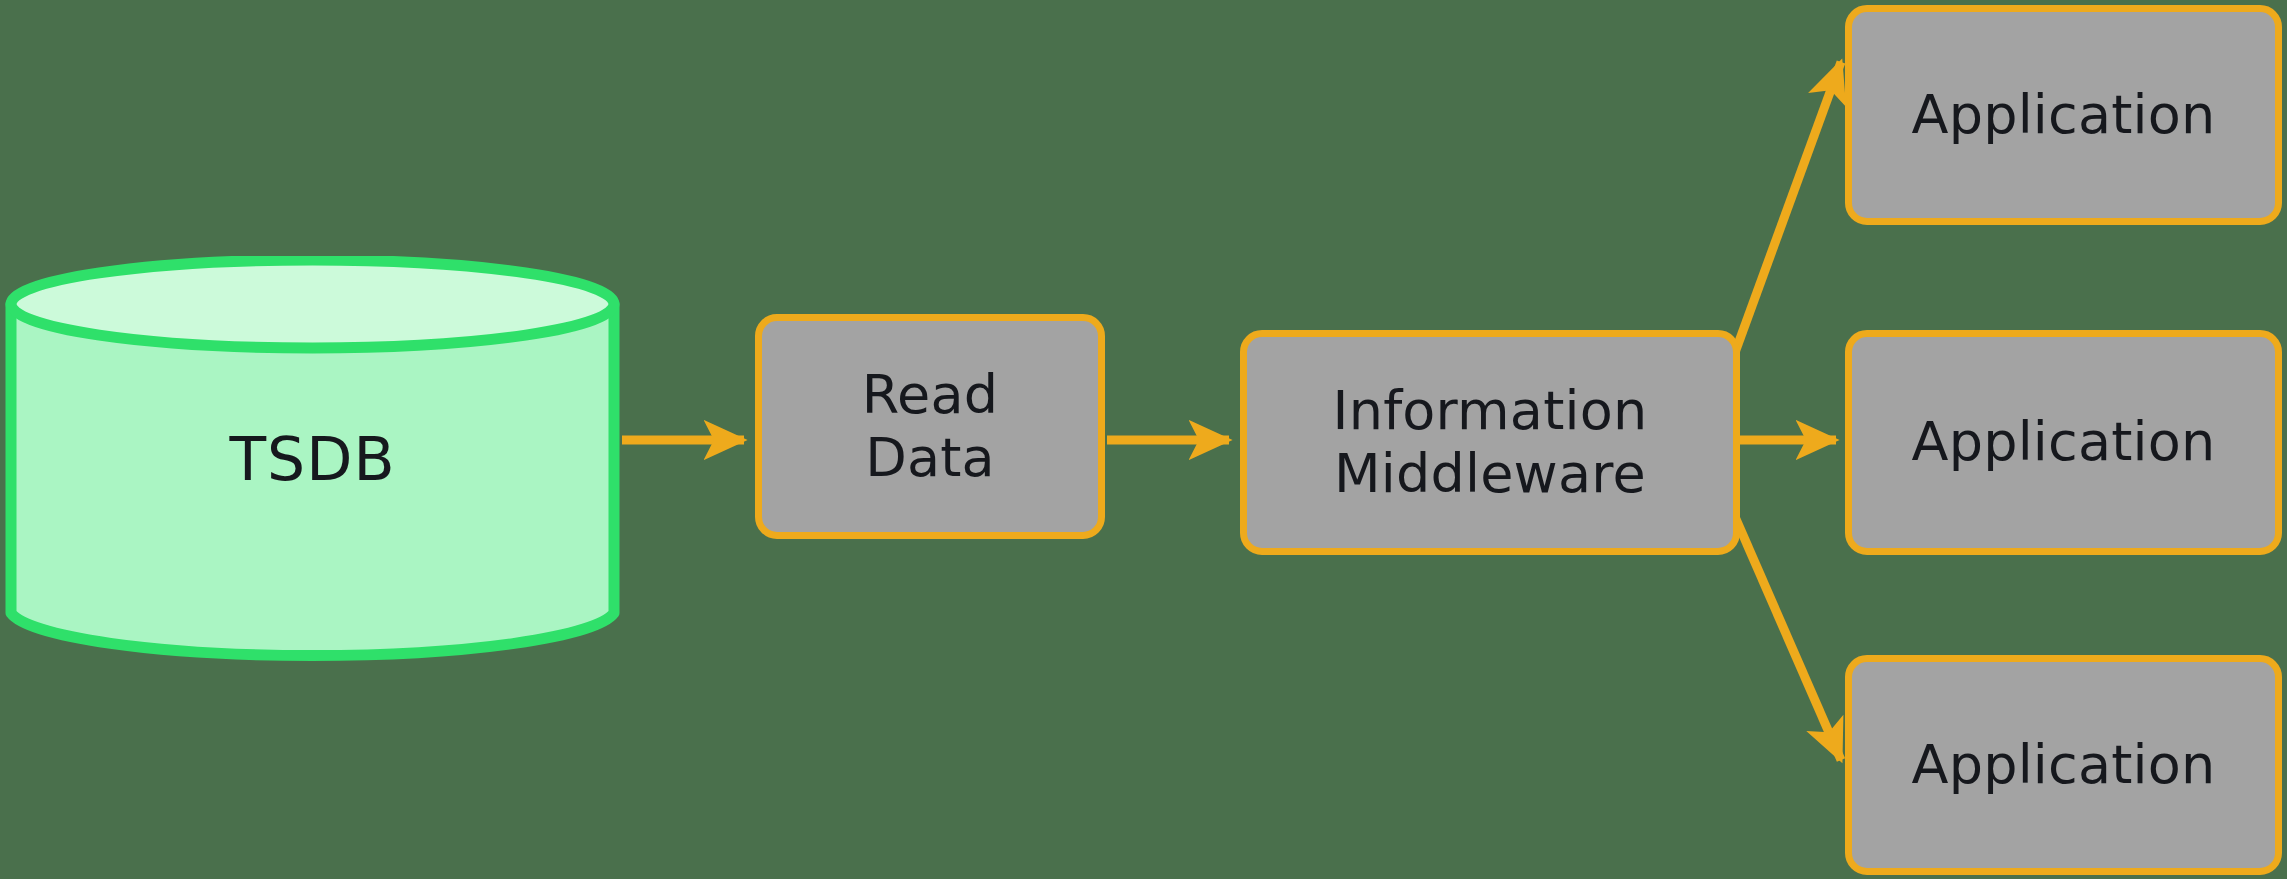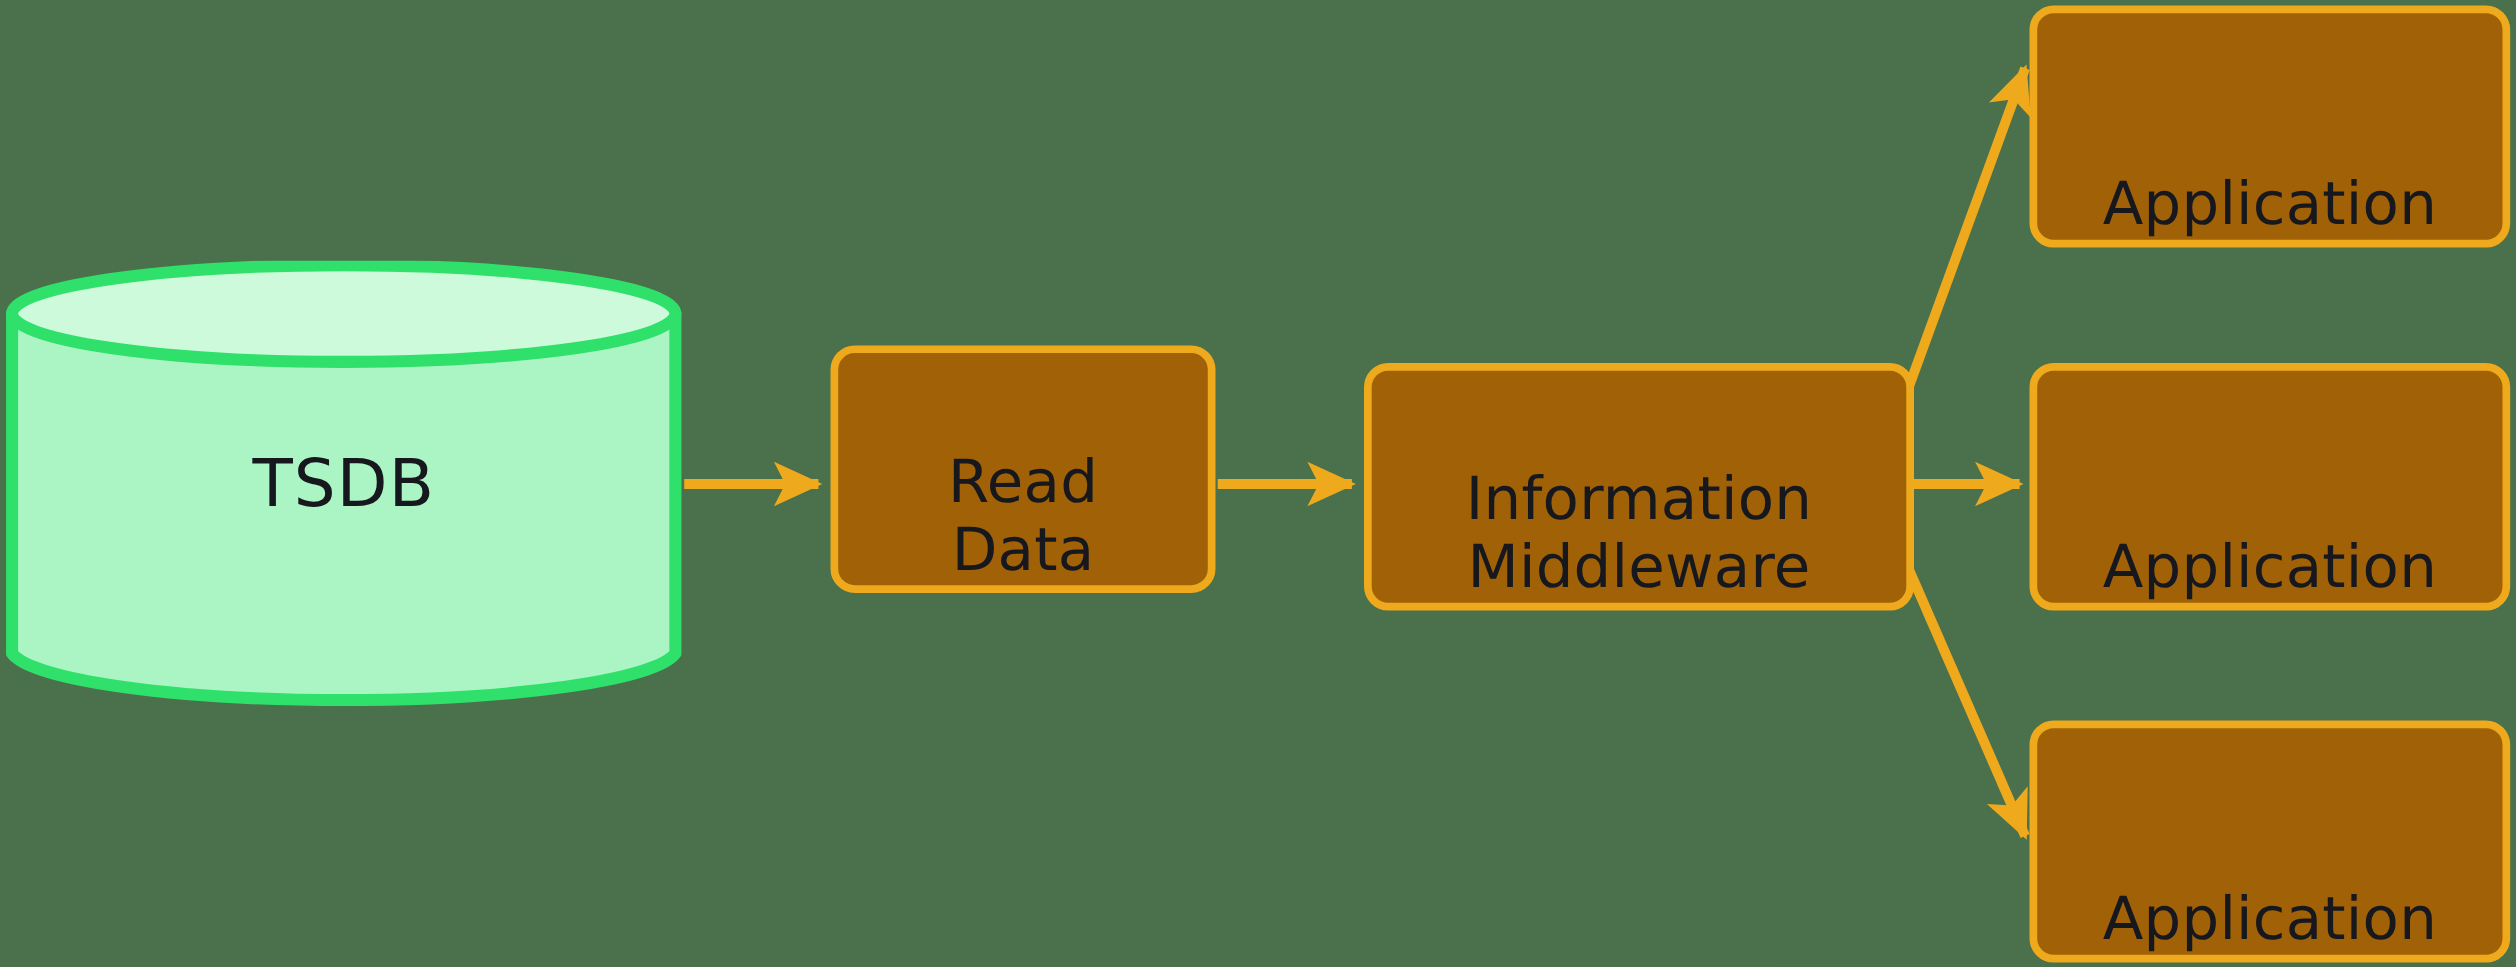--- a/index.html
+++ b/index.html
@@ -28,29 +28,28 @@
   }
   .node {
     position: absolute;
     box-sizing: border-box;
     display: flex;
     align-items: center;
     justify-content: center;
     text-align: center;
   }
   .proc-box {
-    background: #a16207;
+    background: #a3a3a3;
     border: 7px solid #eeaa1c;
     border-radius: 22px;
     color: #16181d;
     font-size: 54px;
     line-height: 1.16;
     letter-spacing: 0.2px;
     font-weight: 400;
-    align-items: flex-end;
   }
   .proc-box .label {
     display: block;
     padding: 0 14px;
     white-space: pre-line;
   }
   .cylinder {
     position: absolute;
   }
   .cyl-label {
@@ -81,21 +80,21 @@
 
     <line x1="1107" y1="440" x2="1229" y2="440" stroke="#eeaa1c" stroke-width="9" marker-end="url(#ah)"></line>
 
     <line x1="1702" y1="443" x2="1841" y2="62" stroke="#eeaa1c" stroke-width="9" marker-end="url(#ah)"></line>
 
     <line x1="1702" y1="440" x2="1836" y2="440" stroke="#eeaa1c" stroke-width="9" marker-end="url(#ah)"></line>
 
     <line x1="1702" y1="441" x2="1841" y2="760" stroke="#eeaa1c" stroke-width="9" marker-end="url(#ah)"></line>
   </svg>
 
-  <div class="cylinder" id="tsdb-node" style="left:5px; top:237px; width:615px; height:405px;">
+  <div class="cylinder" id="tsdb-node" style="left:5px; top:256px; width:615px; height:405px;">
     <svg width="615" height="405" viewBox="0 0 615 405">
 
       <path d="M6,48 L6,357 A303.5,48 0 0 0 609,357 L609,48 Z" fill="#aaf5c3" stroke="#2fe06a" stroke-width="11" stroke-linejoin="round"></path>
 
       <ellipse cx="307.5" cy="48" rx="301.5" ry="44" fill="#ccfada" stroke="#2fe06a" stroke-width="11"></ellipse>
     </svg>
     <div class="cyl-label" style="top:168px;">TSDB</div>
   </div>
 
   <div class="node proc-box" id="read-data-node" style="left:755px; top:314px; width:350px; height:225px;">

